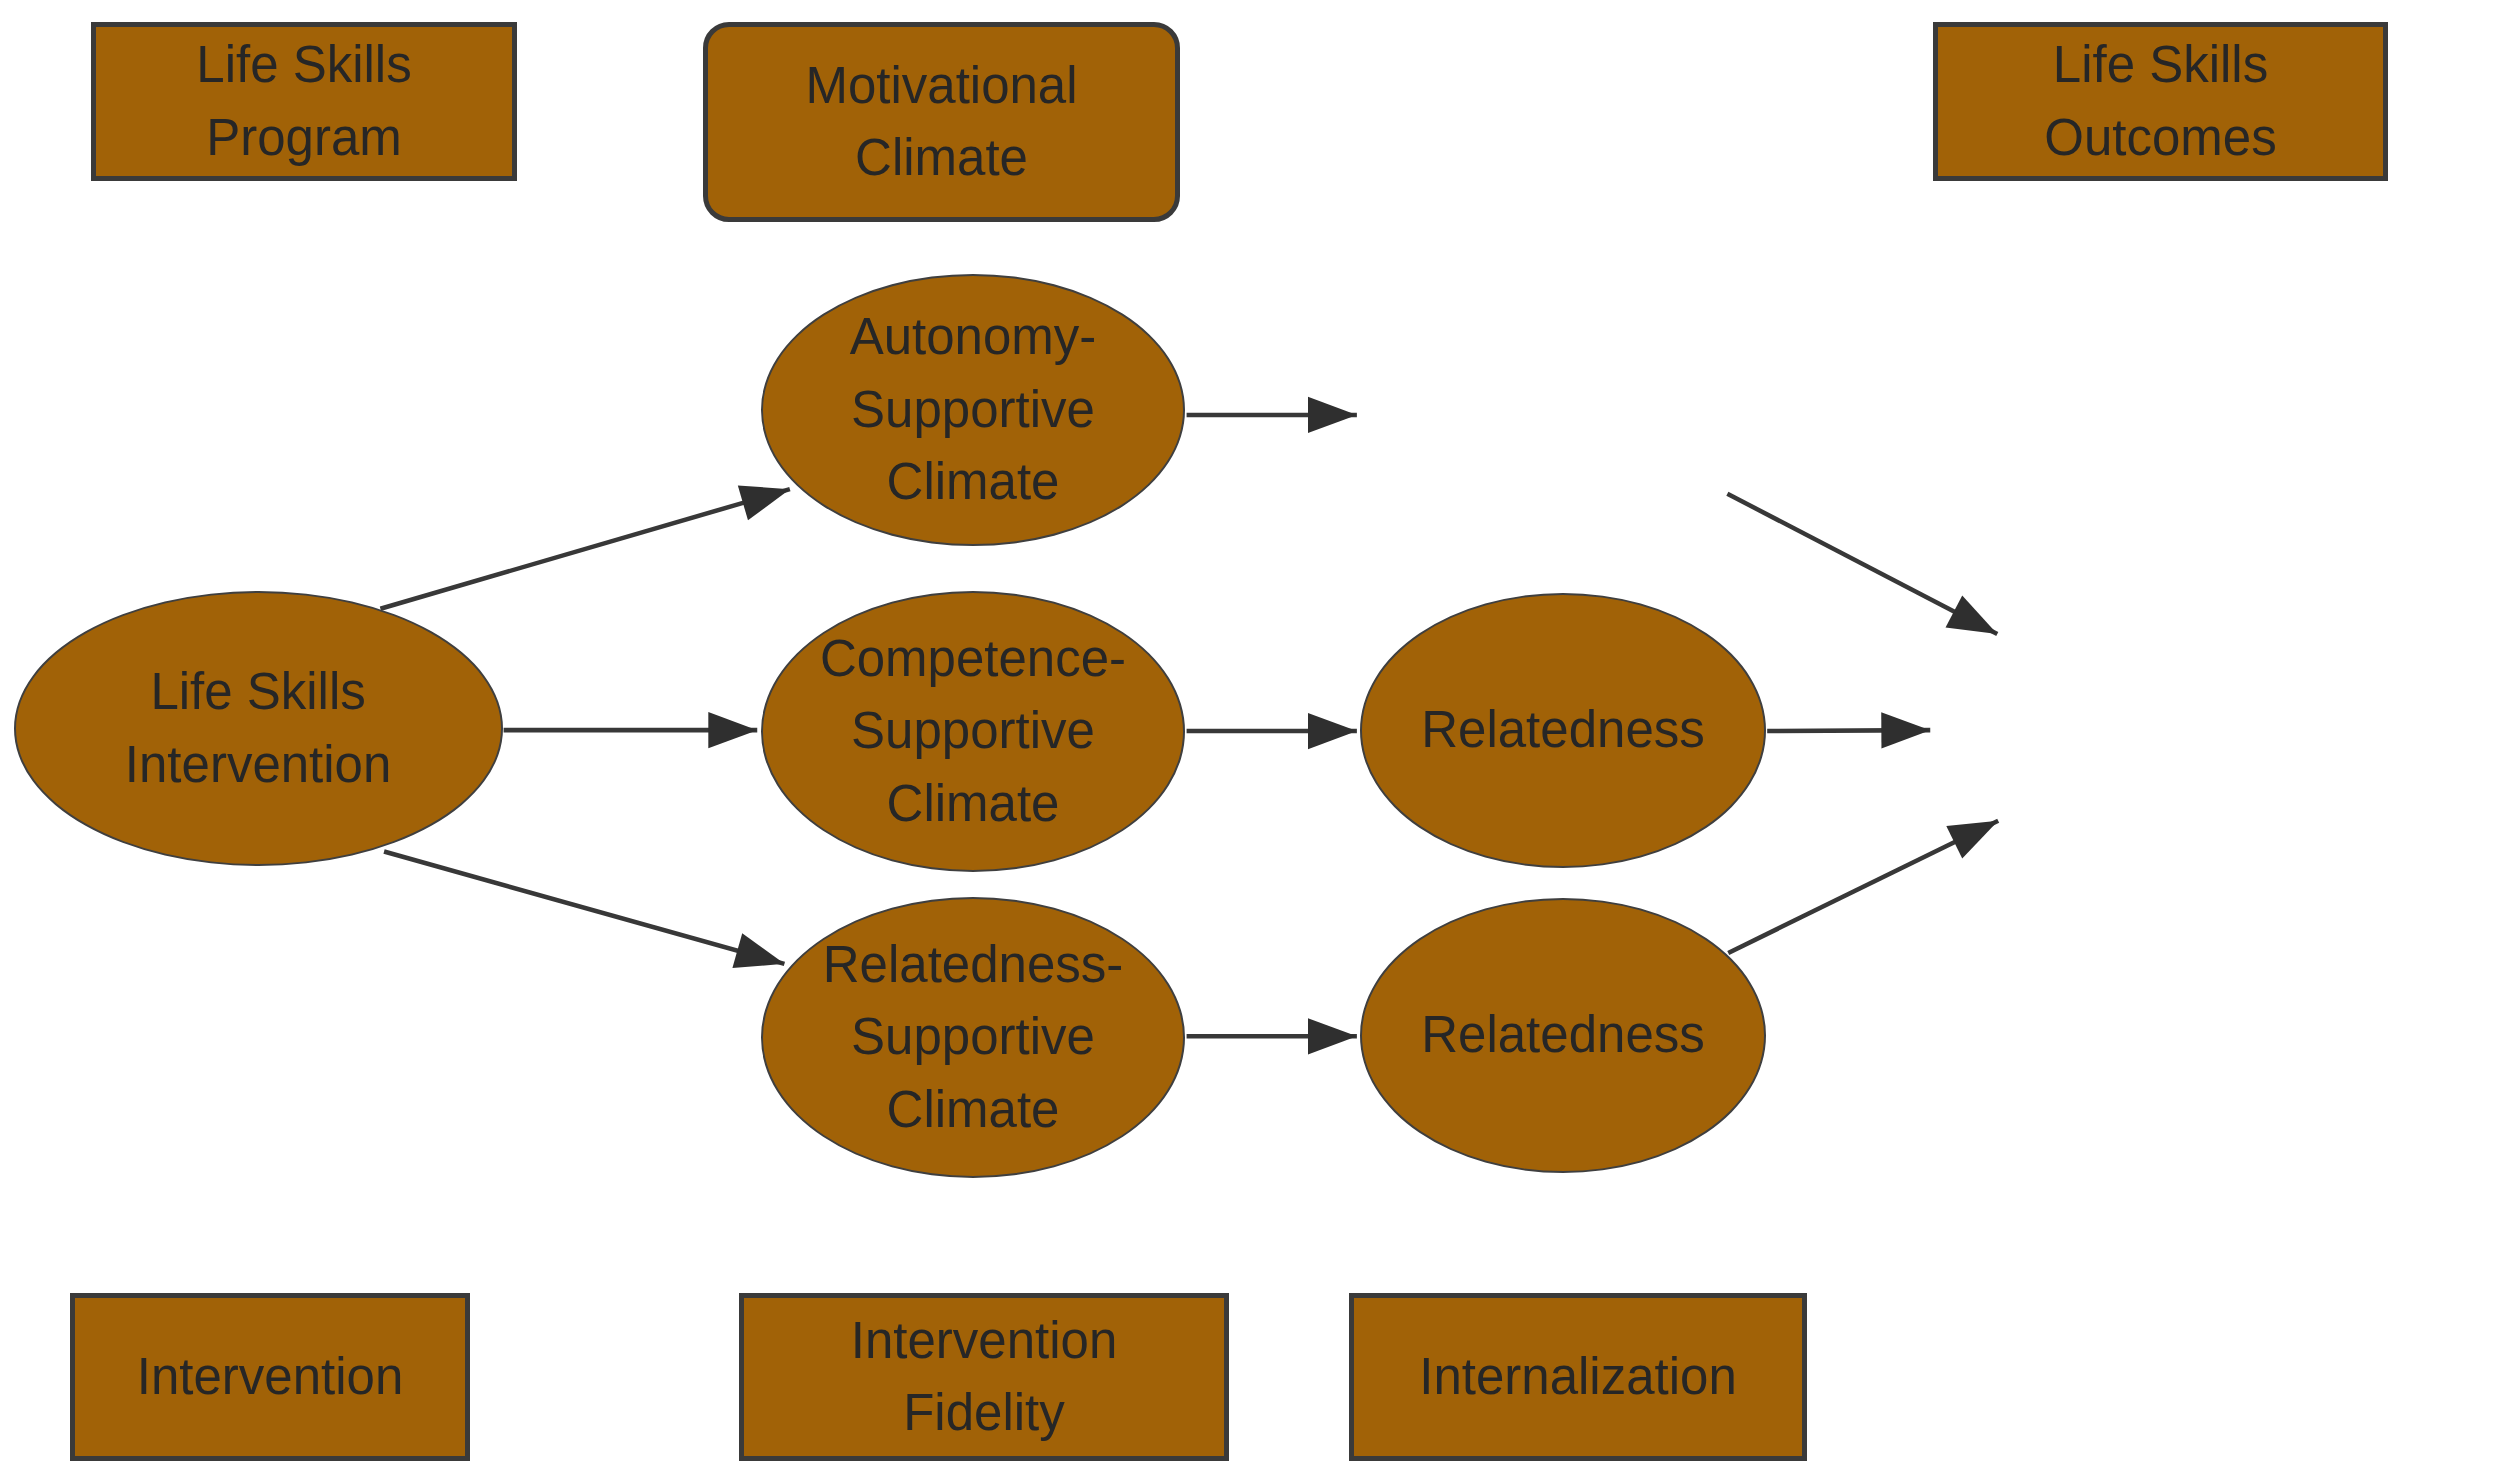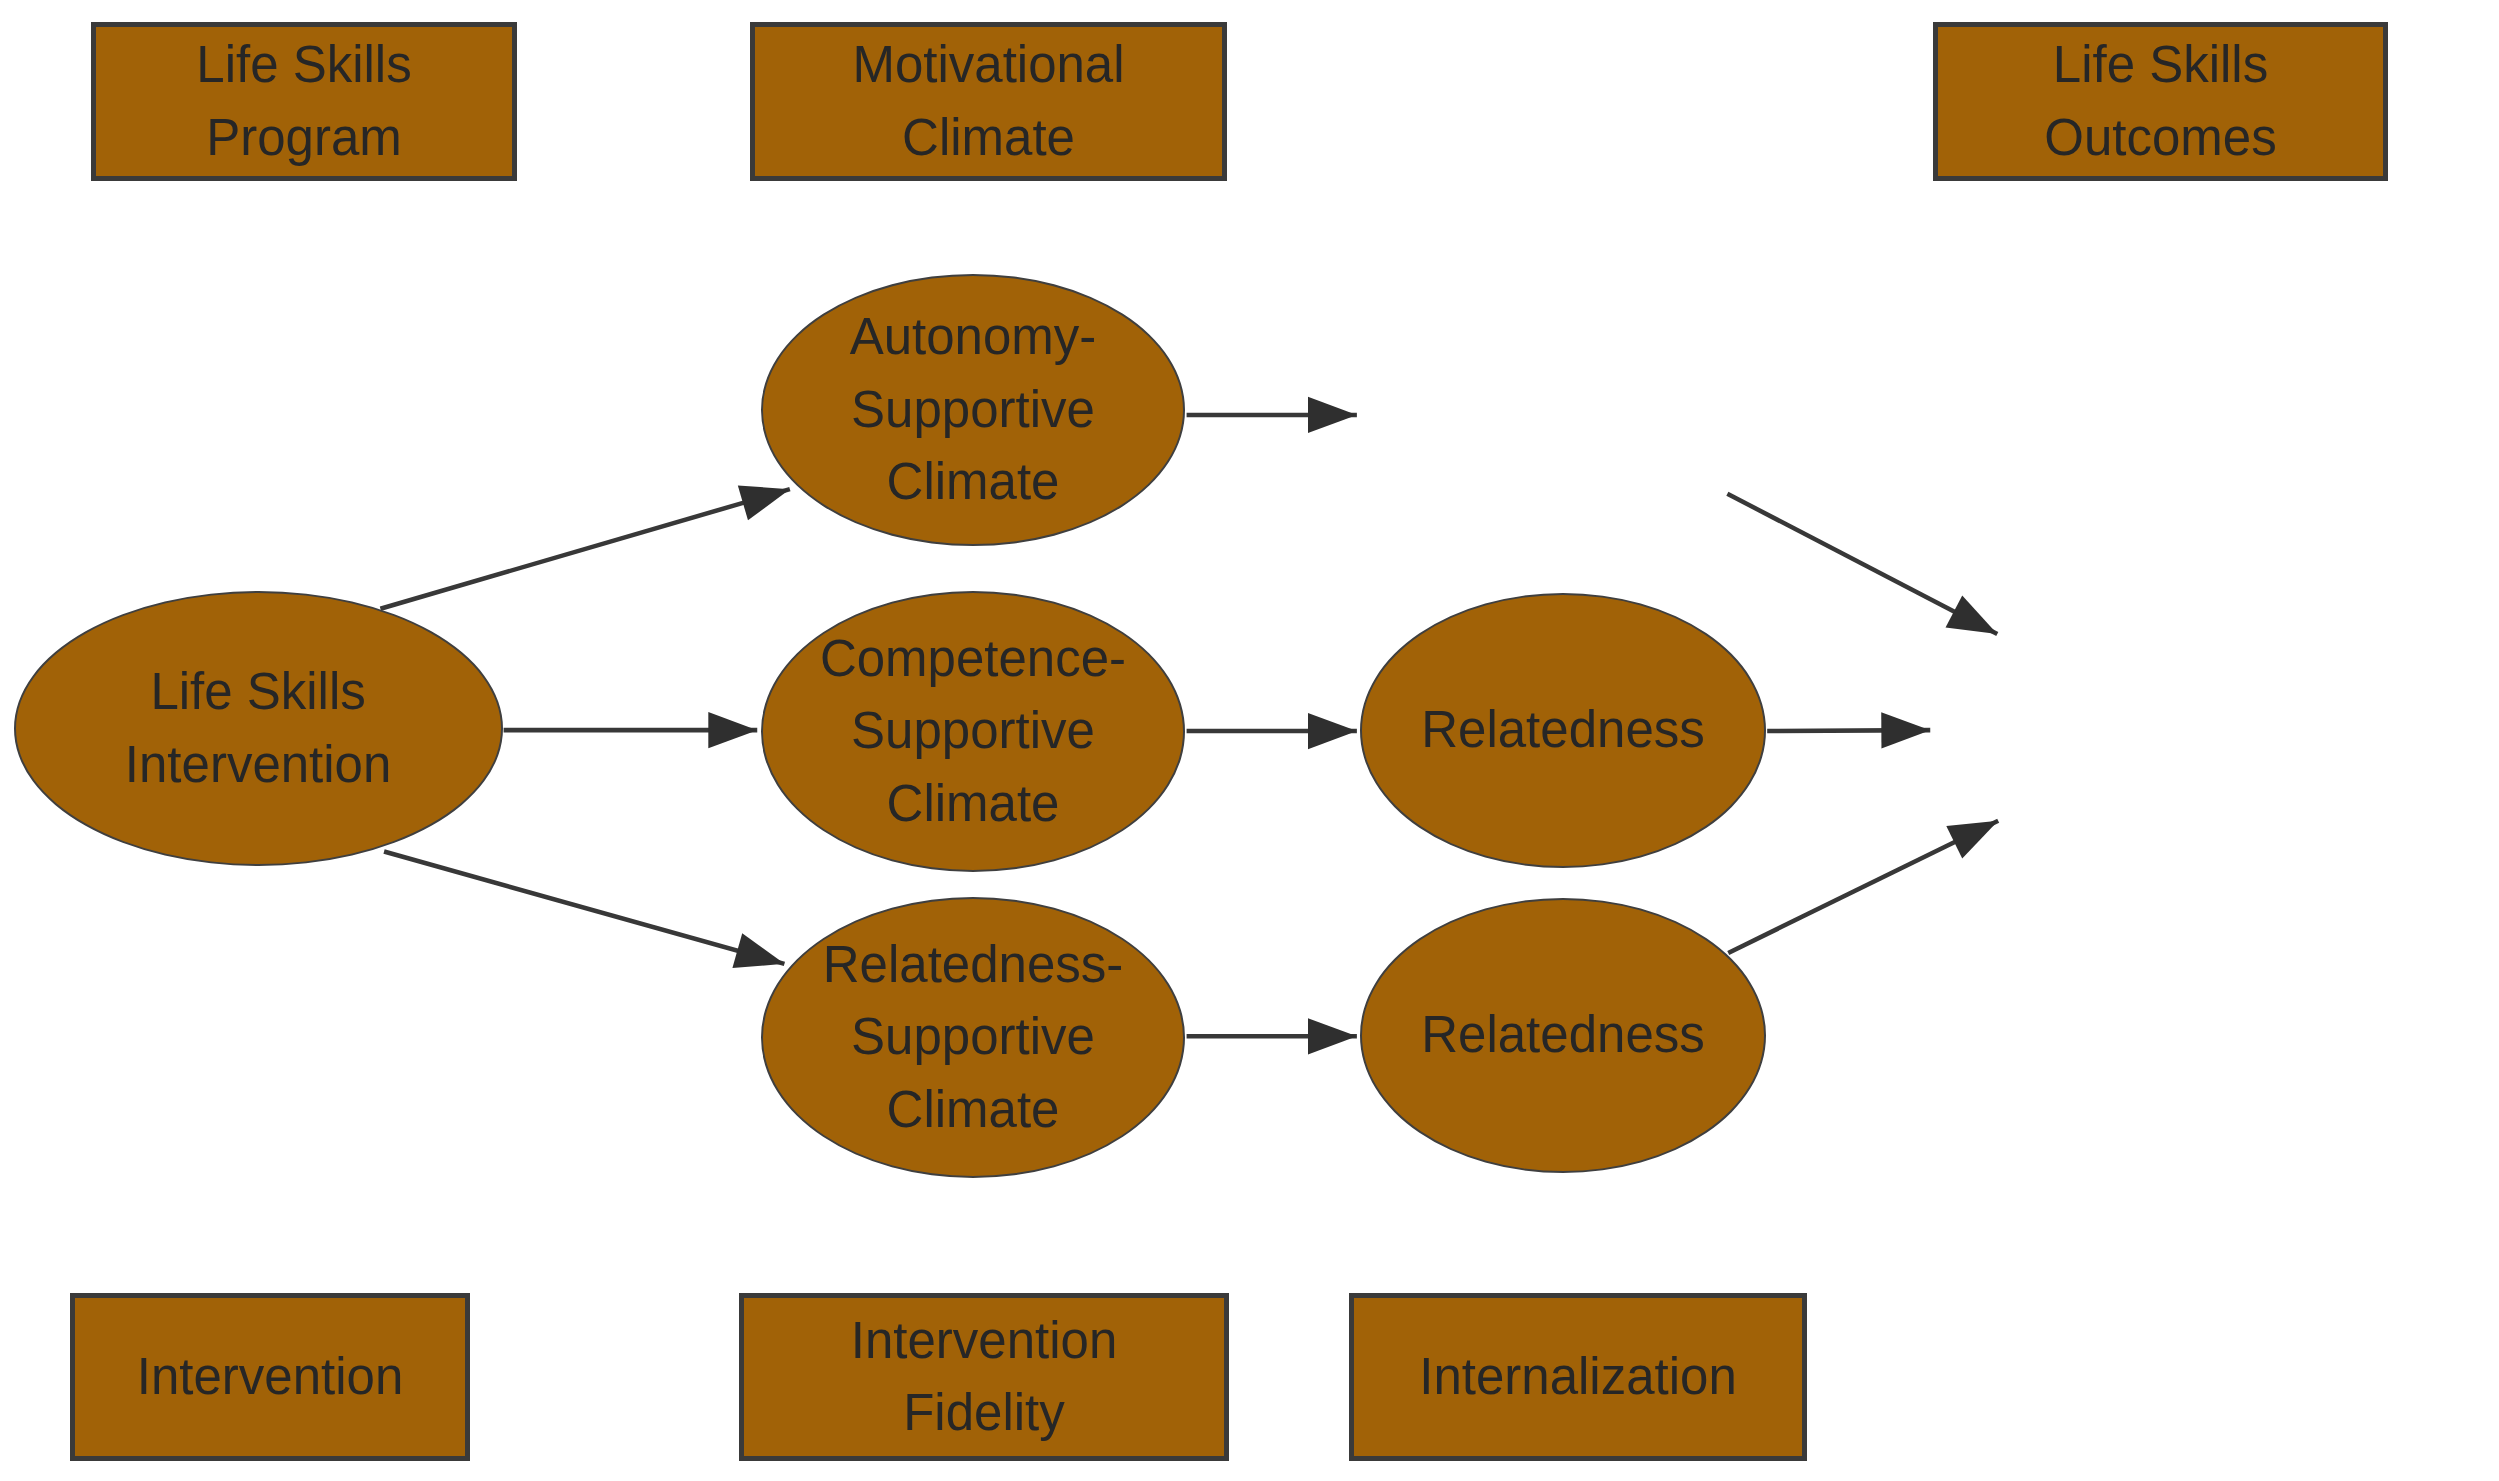--- a/index.html
+++ b/index.html
@@ -75,21 +75,21 @@
     <line class="edge-line" x1="1310" y1="1144" x2="1498" y2="1144" marker-end="url(#arrowhead)"></line>
     <line class="edge-line" x1="1907" y1="545" x2="2205" y2="700" marker-end="url(#arrowhead)"></line>
     <line class="edge-line" x1="1951" y1="807" x2="2131" y2="806" marker-end="url(#arrowhead)"></line>
     <line class="edge-line" x1="1908" y1="1052" x2="2206" y2="906" marker-end="url(#arrowhead)"></line>
   </svg>
 
   <div class="node rect-node" style="left:91px; top:22px; width:426px; height:159px;">
     <span class="label">Life Skills
 Program</span>
   </div>
-  <div class="node rect-node" style="left:750px; top:22px; width:477px; height:159px;">
+  <div class="node rect-node" style="left:703px; top:22px; width:477px; height:200px;border-radius:26px;">
     <span class="label">Motivational
 Climate</span>
   </div>
   <div class="node rect-node" style="left:1933px; top:22px; width:455px; height:159px;">
     <span class="label">Life Skills
 Outcomes</span>
   </div>
 
   <div class="node ellipse-node" style="left:13.6px; top:591px; width:489px; height:275px;">
     <span class="label">Life Skills

